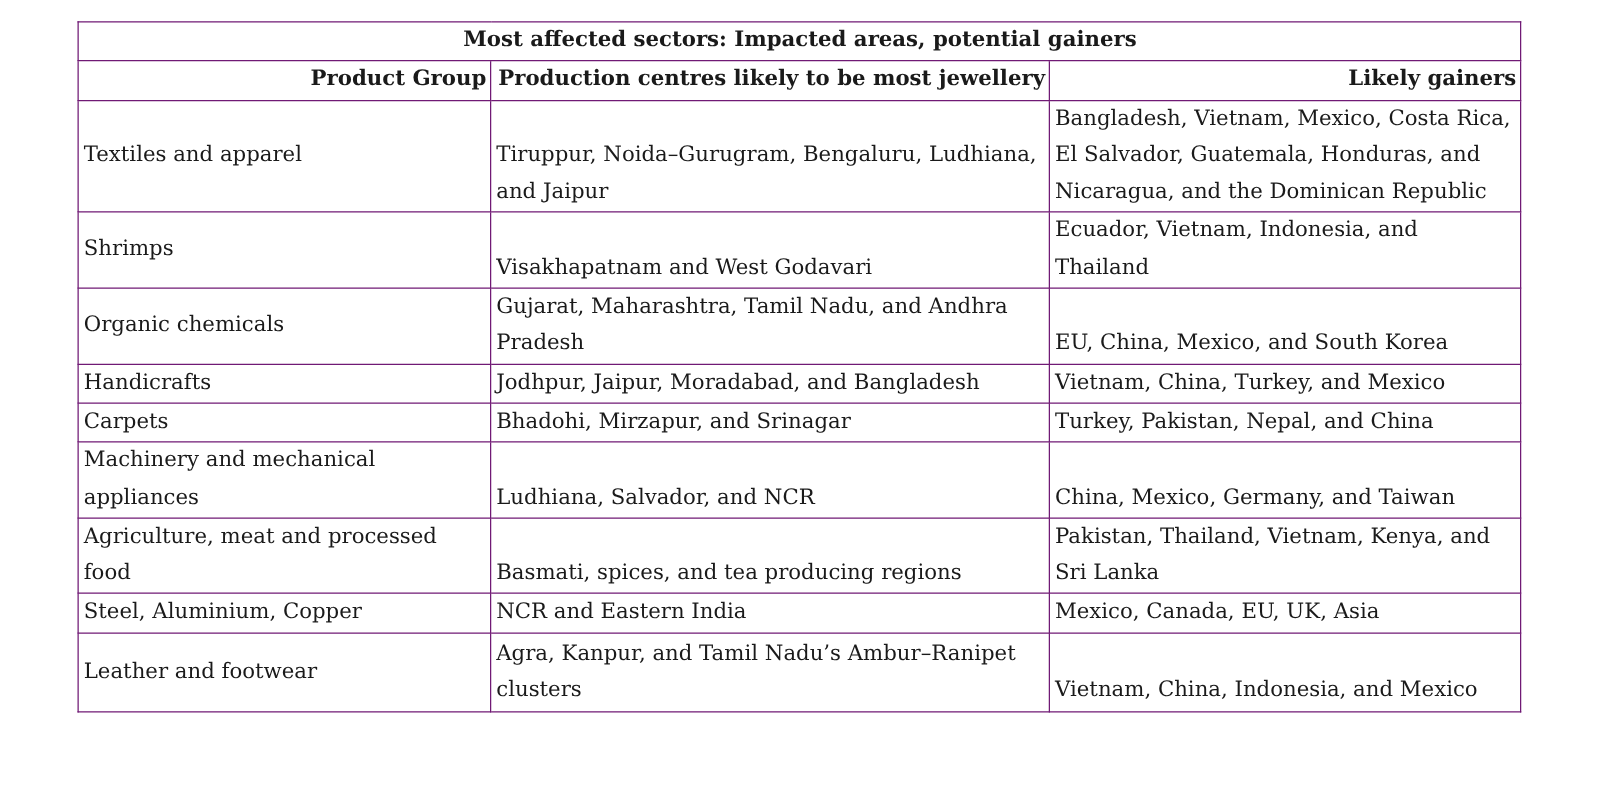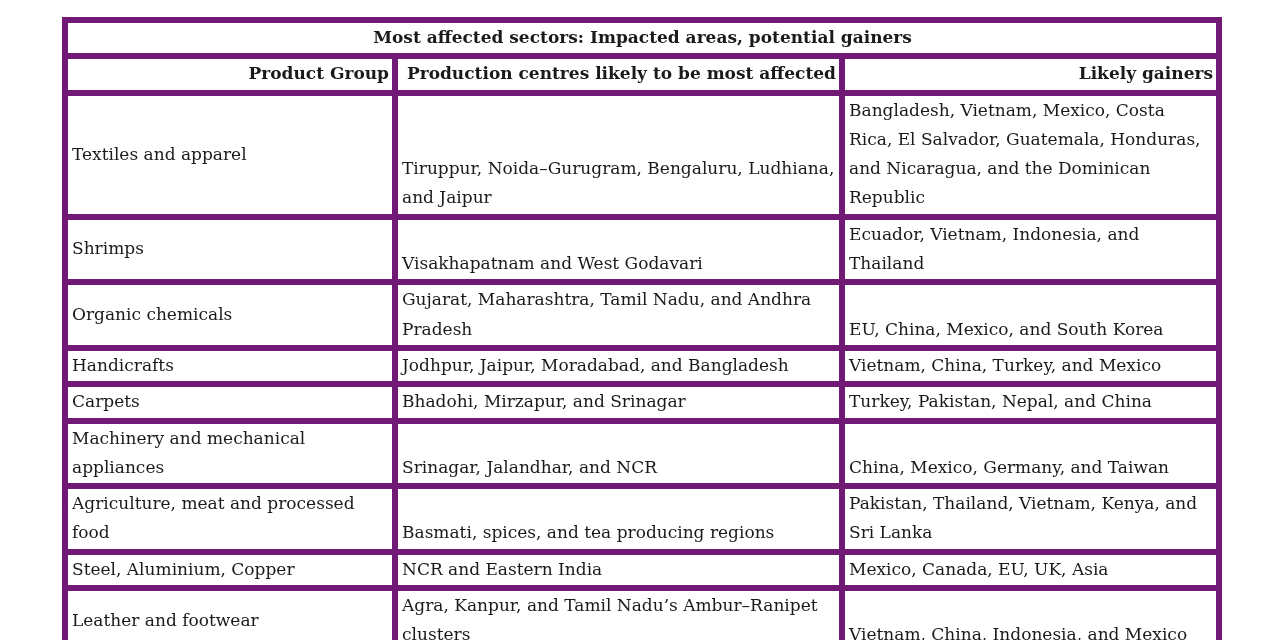--- a/index.html
+++ b/index.html
@@ -5,21 +5,21 @@
   html,body{margin:0;padding:0;}
   body{
     width:1283px;height:640px;position:relative;background:#ffffff;
     font-family:"DejaVu Serif","Liberation Serif",serif;color:#1a1a1a;
   }
   .tablewrap{position:absolute;left:62px;top:17px;}
   table.gtri{
     border-collapse:collapse;table-layout:fixed;width:1154px;background:#fff;
   }
   table.gtri td, table.gtri th{
-    border:6px solid #701a75;
+    border:1px solid #701a75;
     padding:0 3px 1px 4px;
     font-size:17px;line-height:29.3px;
     overflow:hidden;
     word-wrap:break-word;
   }
   
   td.title-cell{
     text-align:center;font-weight:bold;font-size:18.5px;
     height:29px;vertical-align:middle;
   }
@@ -45,21 +45,21 @@
       <col style="width:330px">
       <col style="width:447px">
       <col style="width:377px">
     </colgroup>
     <tbody>
       <tr>
         <td class="title-cell" colspan="3">Most affected sectors: Impacted areas, potential gainers</td>
       </tr>
       <tr>
         <th class="colhead">Product Group</th>
-        <th class="colhead">Production centres likely to be most affected</th>
+        <th class="colhead">Production centres likely to be most jewellery</th>
         <th class="colhead">Likely gainers</th>
       </tr>
 
       <tr class="rh88">
         <td class="c1">Textiles and apparel</td>
         <td class="c2">Tiruppur, Noida–Gurugram, Bengaluru, Ludhiana, and Jaipur</td>
         <td class="c3">Bangladesh, Vietnam, Mexico, Costa Rica, El Salvador, Guatemala, Honduras, and Nicaragua, and the Dominican Republic</td>
       </tr>
       <tr class="rh30">
         <td class="c1">Shrimps</td>
@@ -76,21 +76,21 @@
         <td class="c2">Jodhpur, Jaipur, Moradabad, and Bangladesh</td>
         <td class="c3">Vietnam, China, Turkey, and Mexico</td>
       </tr>
       <tr class="rh30">
         <td class="c1">Carpets</td>
         <td class="c2">Bhadohi, Mirzapur, and Srinagar</td>
         <td class="c3">Turkey, Pakistan, Nepal, and China</td>
       </tr>
       <tr class="rh30">
         <td class="c1">Machinery and mechanical appliances</td>
-        <td class="c2">Srinagar, Jalandhar, and NCR</td>
+        <td class="c2">Ludhiana, Salvador, and NCR</td>
         <td class="c3">China, Mexico, Germany, and Taiwan</td>
       </tr>
       <tr class="rh59">
         <td class="c1">Agriculture, meat and processed food</td>
         <td class="c2">Basmati, spices, and tea producing regions</td>
         <td class="c3">Pakistan, Thailand, Vietnam, Kenya, and Sri Lanka</td>
       </tr>
       <tr class="rh30">
         <td class="c1">Steel, Aluminium, Copper</td>
         <td class="c2">NCR and Eastern India</td>

